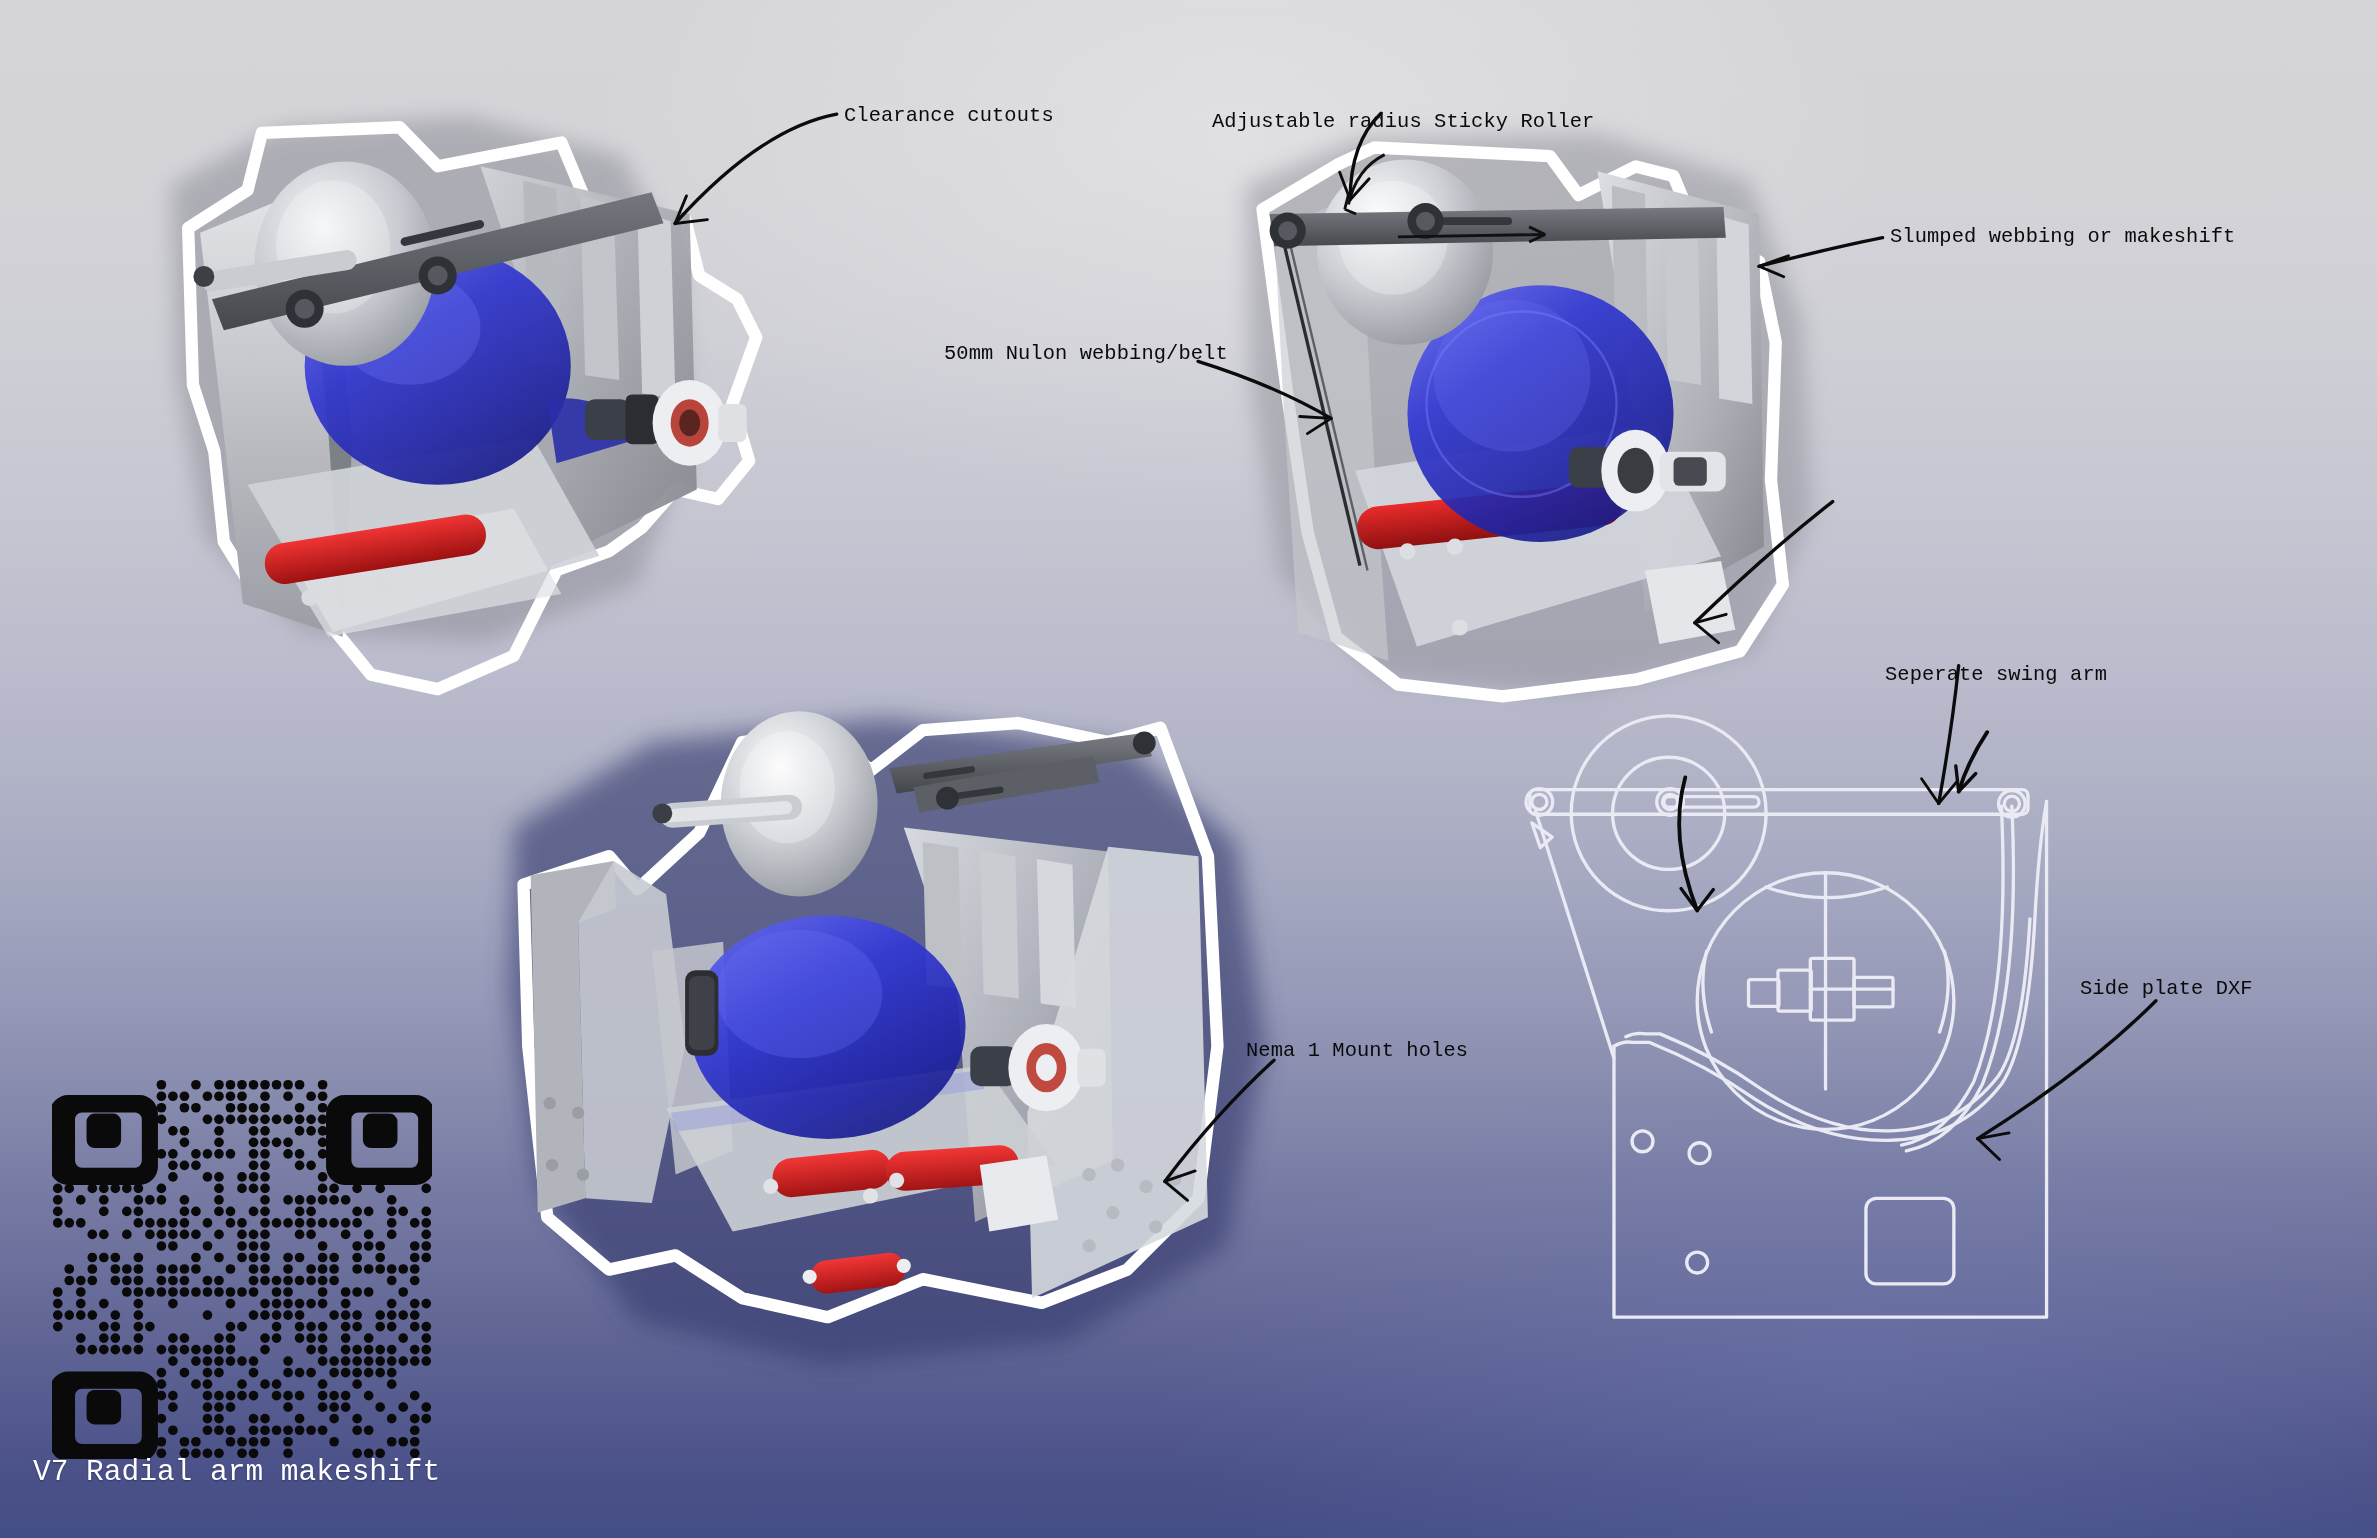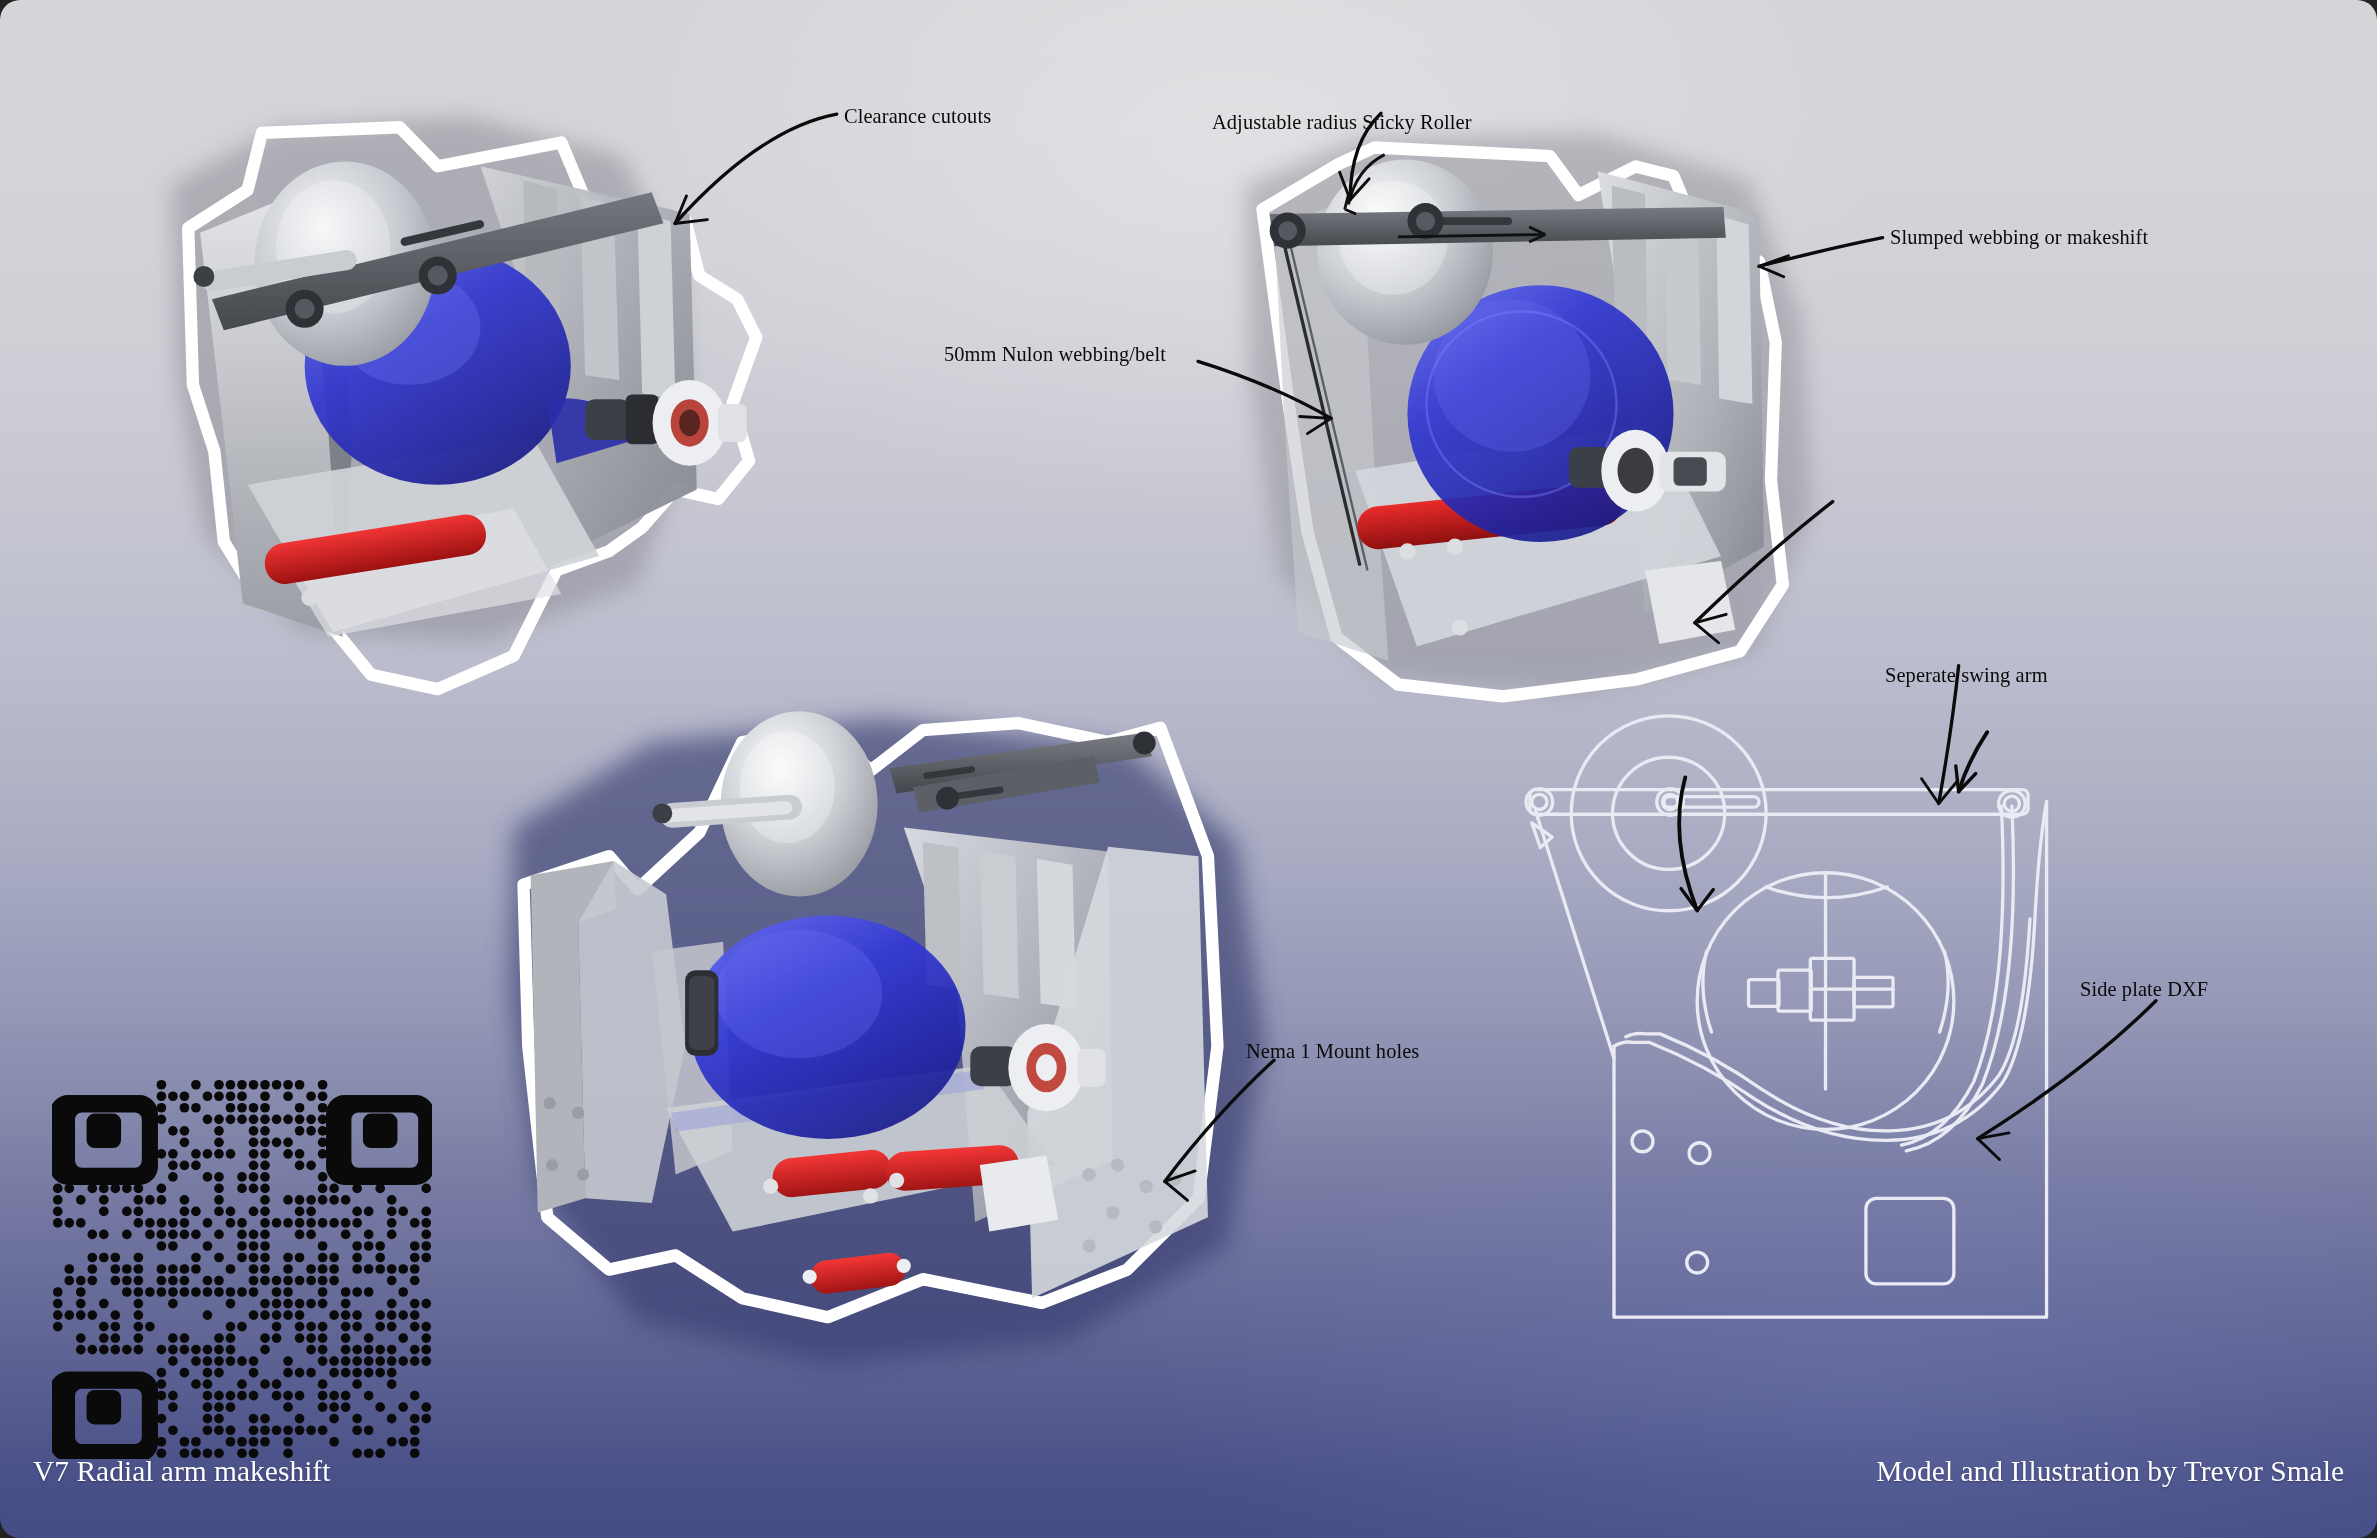--- a/index.html
+++ b/index.html
@@ -1,24 +1,23 @@
 <!DOCTYPE html>
 <html style="font-size:7.6px"><head>
 <meta charset="utf-8">
 <style>
   html,body{margin:0;padding:0;background:#222;}
   #page{
     position:relative;width:2377px;height:1538px;overflow:hidden;
-    font-family:Liberation Serif, serif;
+    font-family:Liberation Mono, monospace;
     background:linear-gradient(180deg,
       #d5d5d9 0%, #d3d3d8 12%, #cfcfd6 22%, #c9c9d3 30%,
       #c2c3d0 37%, #babbcc 44%, #b0b2c6 51%, #a4a7c0 58%,
       #9699b7 65%, #8589ac 72%, #7377a1 79%, #626796 86%,
       #545a8e 92%, #4a5189 96%, #454d86 100%);
-    border-radius:20px;
   }
 
   
   .bg-blob{position:absolute;border-radius:50%;pointer-events:none;}
 
   
   .label{
     position:absolute;color:#0a0a0a;font-size:20.4px;font-weight:400;
     white-space:nowrap;letter-spacing:0.1px;line-height:1;
   }
@@ -957,16 +956,15 @@
           <circle cx="26.5" cy="32.5" r="0.42"></circle>
           <circle cx="27.5" cy="32.5" r="0.42"></circle>
           <circle cx="28.5" cy="32.5" r="0.42"></circle>
           <circle cx="31.5" cy="32.5" r="0.42"></circle>
         </g>
     </svg>
   </div>
 
   <div class="footer-text" style="left:33px;top:1455px;">V7 Radial arm makeshift</div>
 
-  <div class="footer-text" style="right:33px;top:1455px;">Model and Illustration by Trevor Smale</div>
 
 </div>
 
 
 </body></html>

